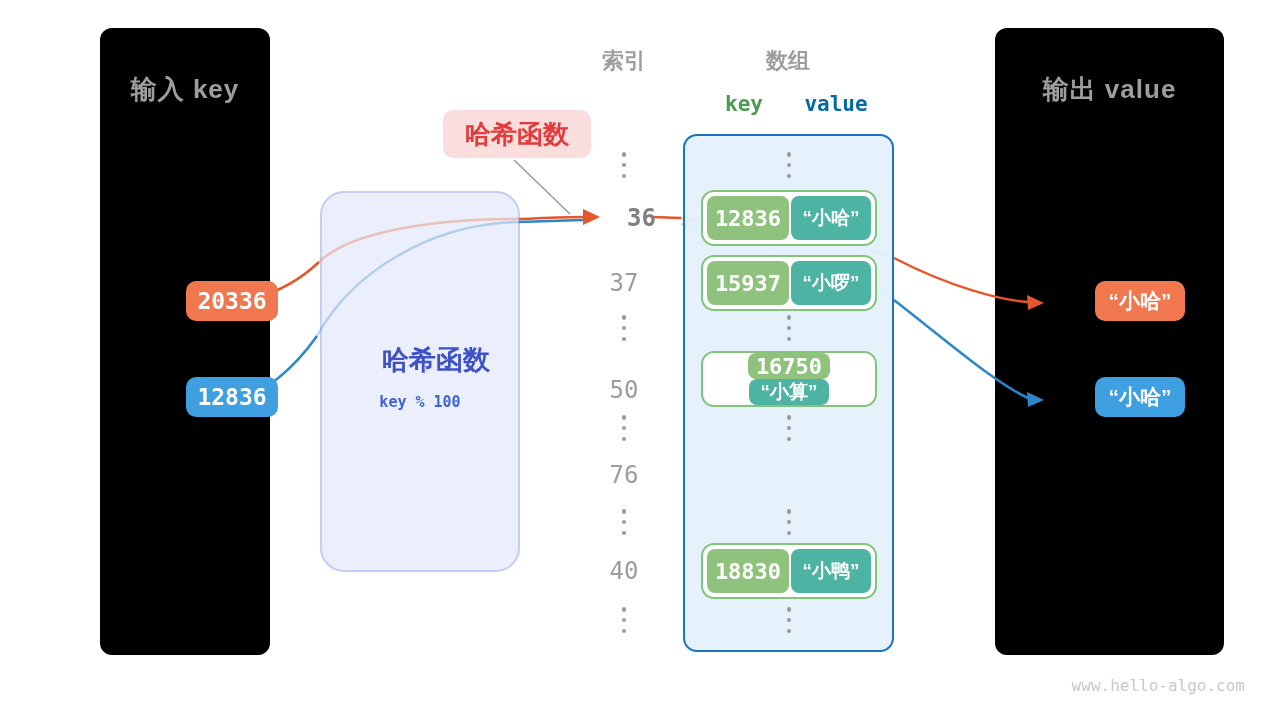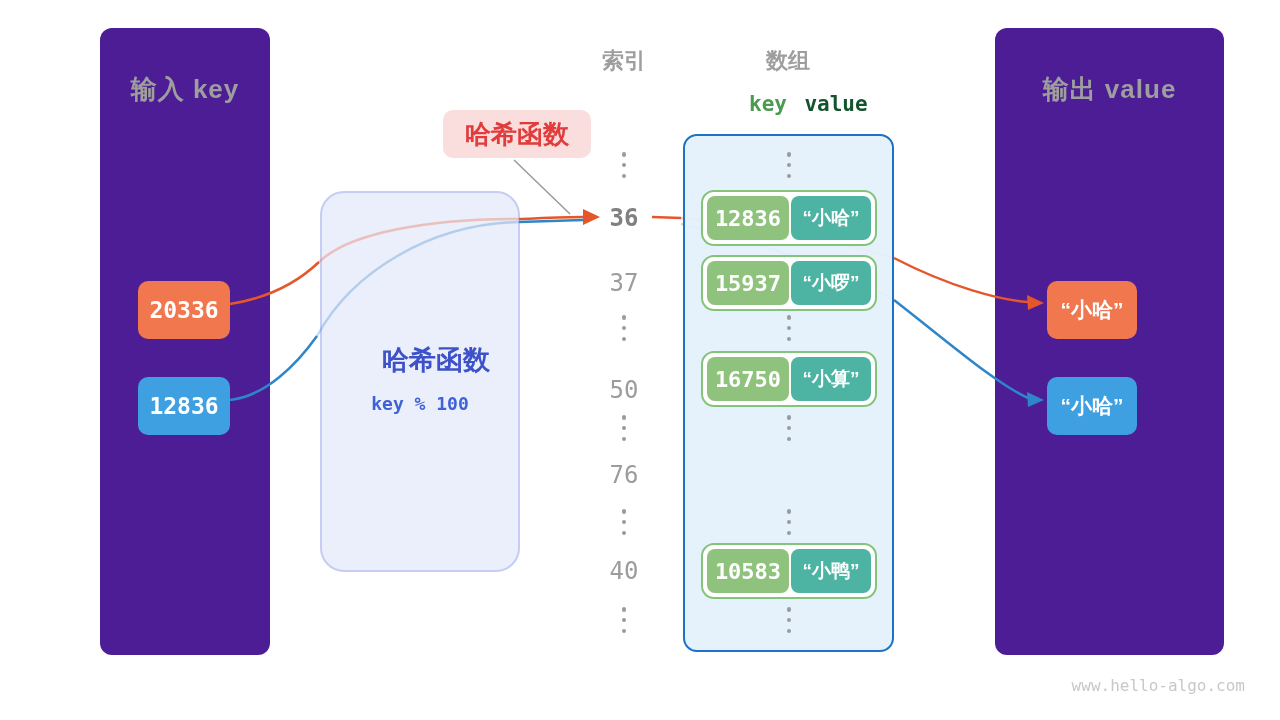--- a/index.html
+++ b/index.html
@@ -1,42 +1,42 @@
 <!DOCTYPE html>
 <html><head>
 <meta charset="utf-8">
 <style>
   html,body{margin:0;padding:0;background:#ffffff;}
   .canvas{position:relative;width:1280px;height:720px;background:#ffffff;overflow:hidden;
           font-family:"Liberation Sans","DejaVu Sans",sans-serif;}
   
-  .side-panel{position:absolute;top:28px;height:627px;background:#4c1d95;border-radius:12px;}
+  .side-panel{position:absolute;top:28px;height:627px;background:#000000;border-radius:12px;}
   .panel-title{position:absolute;top:44px;width:100%;text-align:center;font-size:26px;font-weight:700;
                color:#9e9e9e;letter-spacing:1px;}
   
-  .chip{position:absolute;width:92px;height:58px;border-radius:10px;color:#ffffff;
-        display:flex;align-items:center;justify-content:center;font-weight:700;}
+  .chip{position:absolute;width:92px;height:40px;border-radius:10px;color:#ffffff;
+        display:flex;align-items:center;justify-content:center;font-weight:700;margin-left:48px;}
   .chip.mono{font-family:"DejaVu Sans Mono","Liberation Mono",monospace;font-size:23px;}
   .chip.cjk{font-size:21px;}
   
   .hash-box{position:absolute;left:320px;top:191px;width:200px;height:381px;background:rgba(233,237,251,.92);
             border:2px solid #c5cdf2;border-radius:24px;box-sizing:border-box;}
   .hash-title{position:absolute;left:320px;top:342px;width:232px;text-align:center;font-size:27px;
               font-weight:600;color:#3d52c9;}
-  .hash-formula{position:absolute;left:320px;top:393px;width:200px;text-align:center;font-size:18px;
+  .hash-formula{position:absolute;left:320px;top:393px;width:200px;text-align:center;font-size:15px;
                 font-weight:700;color:#3f63d4;font-family:"DejaVu Sans Mono","Liberation Mono",monospace;}
   
   .collision{position:absolute;left:443px;top:110px;width:148px;height:48px;background:#fadddd;
              border-radius:10px;display:flex;align-items:center;justify-content:center;
              font-size:26px;font-weight:700;color:#e23b3b;}
   
   .col-title{position:absolute;top:46px;text-align:center;font-size:22px;font-weight:700;color:#9e9e9e;}
   .idx-cell{position:absolute;left:592px;width:64px;height:32px;line-height:32px;text-align:center;
             font-family:"DejaVu Sans Mono","Liberation Mono",monospace;font-size:24px;color:#9c9c9c;}
-  .idx-cell.hl{color:#808080;font-weight:700;}
+  .idx-cell.hl{color:#808080;font-weight:700;text-align:right;}
   
   .array-box{position:absolute;left:683px;top:134px;width:211px;height:518px;background:rgba(227,241,251,.92);
              border:2.5px solid #1a73c5;border-radius:14px;box-sizing:border-box;}
   .kv-header{position:absolute;top:92px;font-family:"DejaVu Sans Mono","Liberation Mono",monospace;
              font-size:21px;font-weight:700;}
   .pair{position:absolute;left:701px;width:176px;height:56px;background:#ffffff;border:2px solid #84c37a;
         border-radius:13px;box-sizing:border-box;display:flex;align-items:center;justify-content:space-between;
         padding:0 4px;}
   .kbox,.vbox{height:44px;border-radius:8px;color:#fff;display:flex;align-items:center;justify-content:center;
         font-weight:700;}
@@ -122,58 +122,58 @@
       <i class="dot"></i>
     </div>
   <div class="idx-cell" style="top:555px;">40</div>
   <div class="dots" style="left:621px;top:607px;">
       <i class="dot"></i>
       <i class="dot"></i>
       <i class="dot"></i>
     </div>
 
   <div class="col-title" style="left:738px;width:100px;">数组</div>
-  <span class="kv-header" style="left:738px;width:60px;text-align:center;color:#4a9a50;position:absolute;">key</span>
-  <span class="kv-header" style="left:799px;width:74px;text-align:center;color:#14532d;position:absolute;">value</span>
+  <span class="kv-header" style="left:714px;width:60px;text-align:center;color:#4a9a50;position:absolute;">key</span>
+  <span class="kv-header" style="left:799px;width:74px;text-align:center;color:#0369a1;position:absolute;">value</span>
   <div class="array-box"></div>
 
   <div class="dots" style="left:786px;top:152px;">
       <i class="dot"></i>
       <i class="dot"></i>
       <i class="dot"></i>
     </div>
   <div class="pair" style="top:190px;">
     <div class="kbox">12836</div>
     <div class="vbox">“小哈”</div>
   </div>
   <div class="pair" style="top:255px;">
     <div class="kbox">15937</div>
     <div class="vbox">“小啰”</div>
   </div>
   <div class="dots" style="left:786px;top:315px;">
       <i class="dot"></i>
       <i class="dot"></i>
       <i class="dot"></i>
     </div>
-  <div class="pair" style="top:351px;">
+  <div class="pair" style="top:351px;flex-direction:column;">
     <div class="kbox">16750</div>
     <div class="vbox">“小算”</div>
   </div>
   <div class="dots" style="left:786px;top:415px;">
       <i class="dot"></i>
       <i class="dot"></i>
       <i class="dot"></i>
     </div>
   <div class="dots" style="left:786px;top:509px;">
       <i class="dot"></i>
       <i class="dot"></i>
       <i class="dot"></i>
     </div>
   <div class="pair" style="top:543px;">
-    <div class="kbox">10583</div>
+    <div class="kbox">18830</div>
     <div class="vbox">“小鸭”</div>
   </div>
   <div class="dots" style="left:786px;top:607px;">
       <i class="dot"></i>
       <i class="dot"></i>
       <i class="dot"></i>
     </div>
 
   <div class="chip cjk" style="left: 1047px; top: 281px; width: 90px; background-color: rgb(240, 119, 78);">“小哈”</div>
   <div class="chip cjk" style="left: 1047px; top: 377px; width: 90px; background-color: rgb(62, 160, 224);">“小哈”</div>

